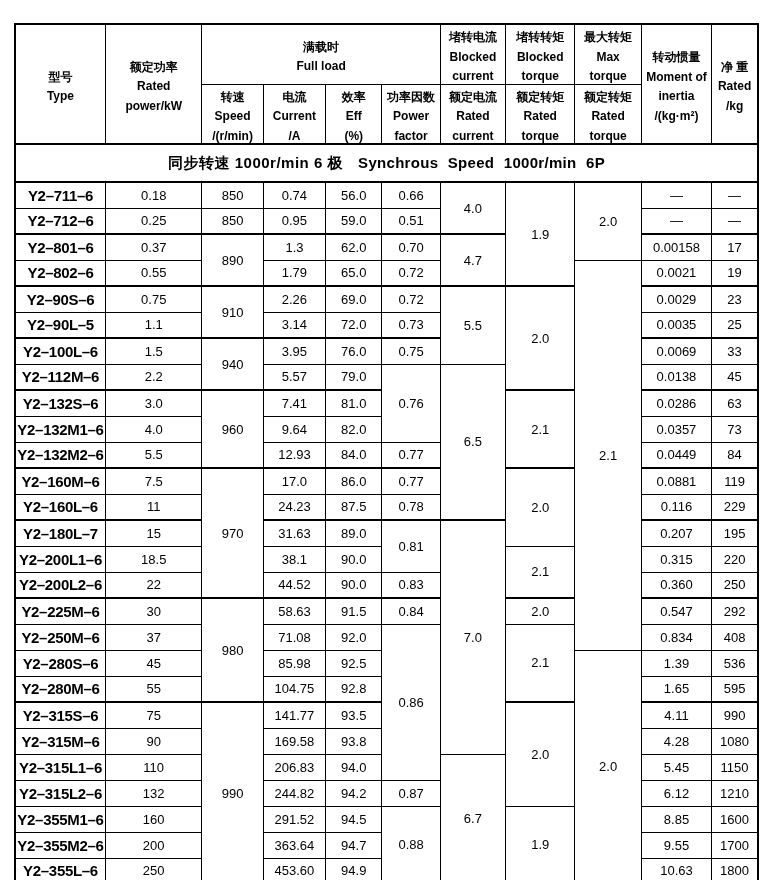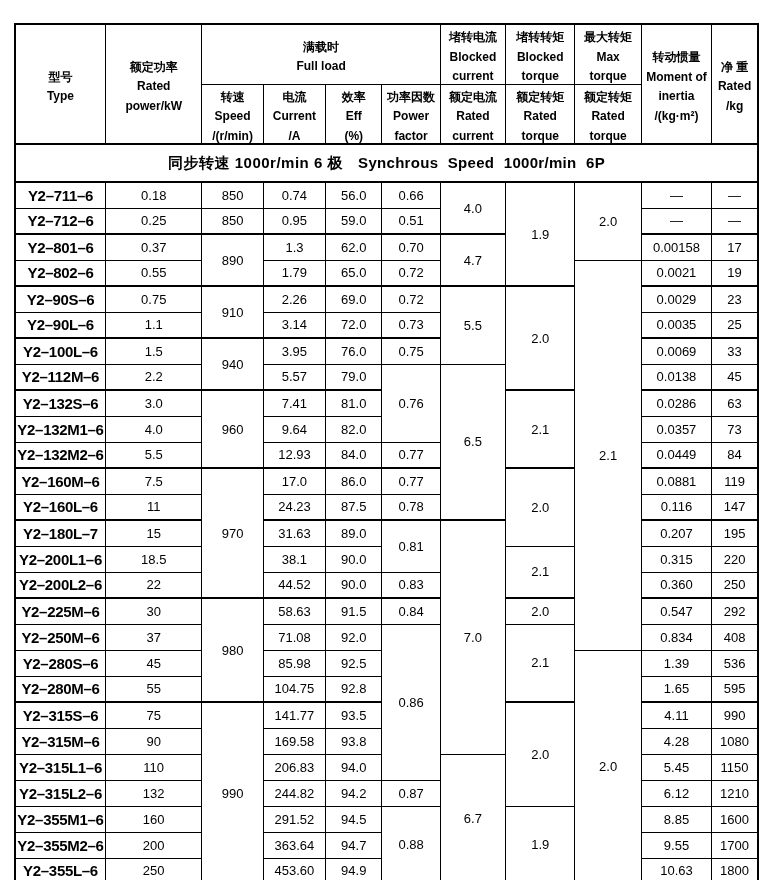--- a/index.html
+++ b/index.html
@@ -188,21 +188,21 @@
       <td rowspan="2">910</td>
       <td>2.26</td>
       <td>69.0</td>
       <td>0.72</td>
       <td rowspan="3">5.5</td>
       <td rowspan="4">2.0</td>
       <td>0.0029</td>
       <td>23</td>
     </tr>
     <tr>
-      <td class="model">Y2–90L–6</td>
+      <td class="model">Y2–90L–5</td>
       <td>1.1</td>
       <td>3.14</td>
       <td>72.0</td>
       <td>0.73</td>
       <td>0.0035</td>
       <td>25</td>
     </tr>
     <tr class="g">
       <td class="model">Y2–100L–6</td>
       <td>1.5</td>
@@ -261,21 +261,21 @@
       <td>0.0881</td>
       <td>119</td>
     </tr>
     <tr>
       <td class="model">Y2–160L–6</td>
       <td>11</td>
       <td>24.23</td>
       <td>87.5</td>
       <td>0.78</td>
       <td>0.116</td>
-      <td>147</td>
+      <td>229</td>
     </tr>
     <tr class="g">
       <td class="model">Y2–180L–7</td>
       <td>15</td>
       <td>31.63</td>
       <td>89.0</td>
       <td rowspan="2">0.81</td>
       <td rowspan="9">7.0</td>
       <td>0.207</td>
       <td>195</td>

